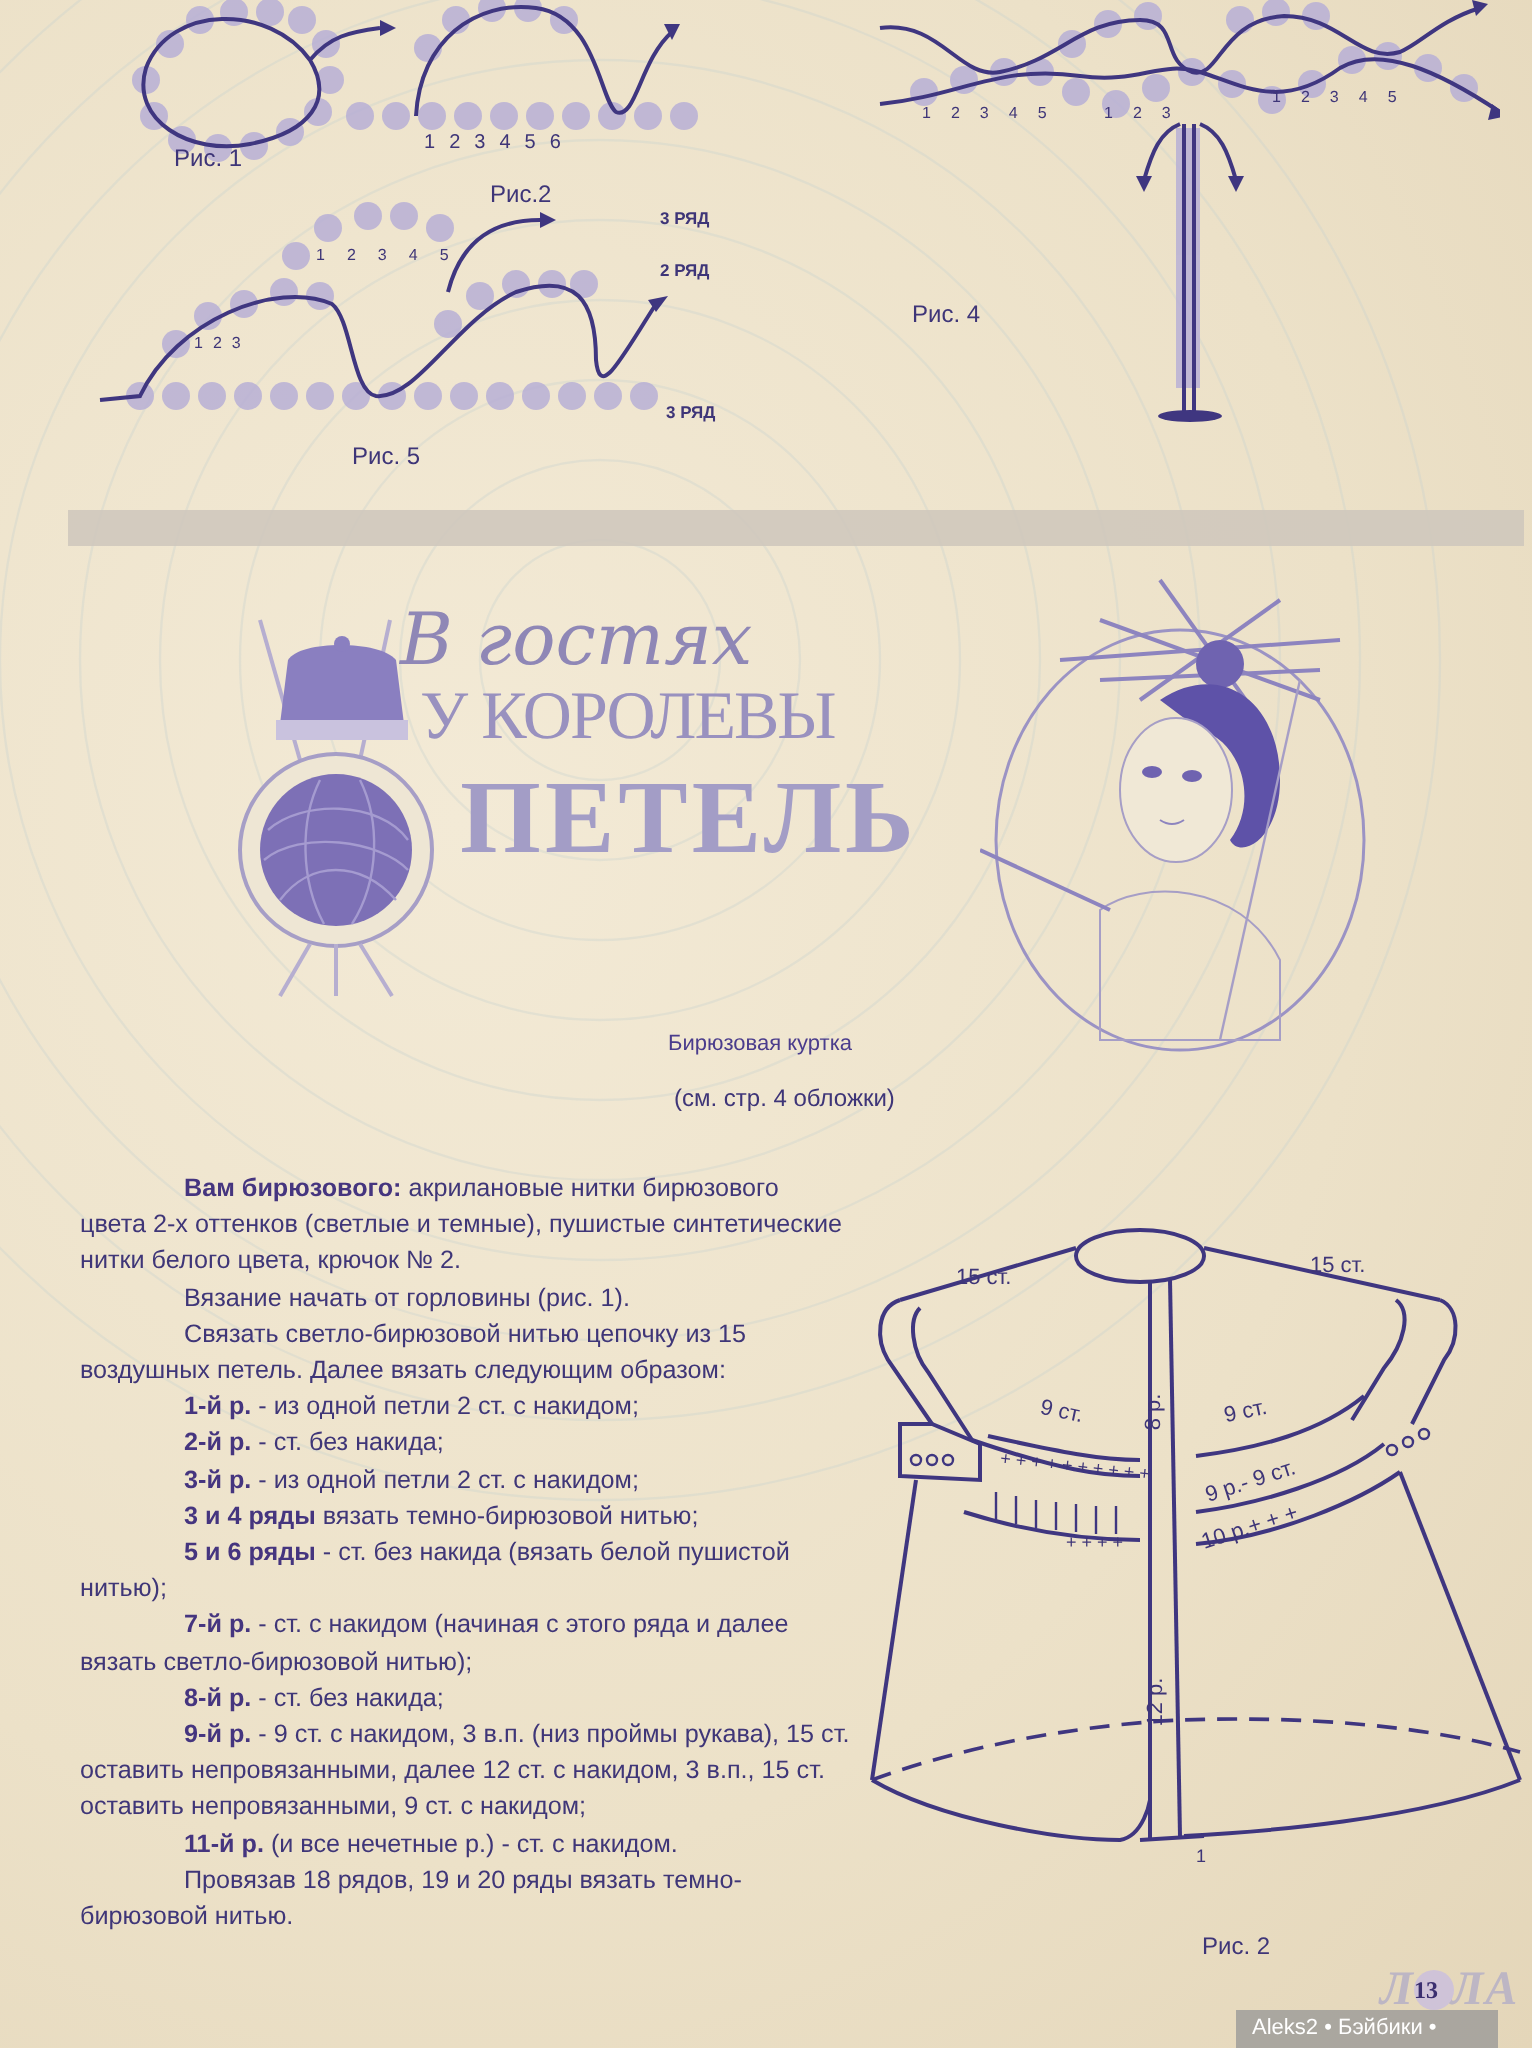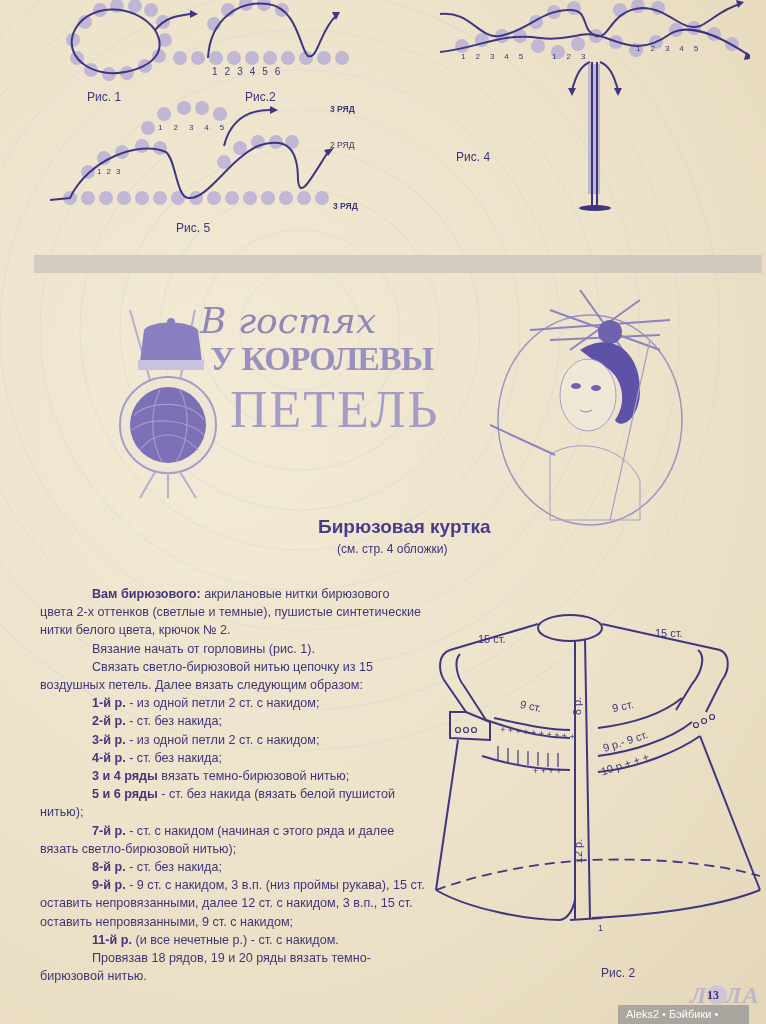--- a/index.html
+++ b/index.html
@@ -4,38 +4,38 @@
 <style>
   html,body{margin:0;padding:0;}
   body{width:766px;height:1024px;position:relative;overflow:hidden;
        background:#efe5cf;font-family:"Liberation Sans",sans-serif;color:#4a3f85;}
   .page{position:absolute;inset:0;
         background:radial-gradient(ellipse at 30% 40%, #f3ead6 0%, #ece1c8 60%, #e4d6b9 100%);}
   .watermark-rings{position:absolute;left:-150px;top:-120px;width:900px;height:900px;opacity:.35;pointer-events:none;}
   .abs{position:absolute;}
   .cap{font-size:12px;color:#3e3578;}
   .band{position:absolute;left:34px;top:255px;width:728px;height:18px;background:#cfc8bd;opacity:.9;}
-  .title{position:absolute;left:318px;top:516px;font-weight:bold;font-size:19px;color:#4a3c8c;}
+  .title{position:absolute;left:334px;top:516px;font-weight:normal;font-size:11px;color:#4a3c8c;}
   .subtitle{position:absolute;left:337px;top:542px;font-size:12px;color:#3e3578;}
   .text{position:absolute;left:40px;top:585px;width:385px;font-size:12.6px;line-height:18.2px;color:#3f3678;}
   .text p{margin:0;}
   .ind{text-indent:52px;}
   .b{font-weight:bold;color:#45357f;}
   .pnum{position:absolute;left:707px;top:985px;width:20px;height:20px;border-radius:50%;
         background:#cfc3d8;font-family:"Liberation Serif",serif;font-weight:bold;font-size:12px;
         text-align:left;line-height:20px;color:#3b2f6f;}
   .brand{position:absolute;left:690px;top:982px;font-family:"Liberation Serif",serif;font-style:italic;
          font-weight:bold;font-size:24px;color:#bdb6c4;letter-spacing:1px;}
   .credit{position:absolute;left:618px;top:1005px;width:131px;height:19px;background:rgba(150,150,150,.75);
           color:#fff;font-size:11px;line-height:19px;padding-left:8px;box-sizing:border-box;}
   .logo-script{position:absolute;left:200px;top:300px;font-family:"DejaVu Serif",serif;font-style:italic;
                font-size:36px;color:#8f87b6;text-align:right;}
-  .logo-main{position:absolute;left:210px;top:340px;font-family:"Liberation Serif",serif;font-weight:bold;
+  .logo-main{position:absolute;left:210px;top:340px;font-family:"Liberation Serif",serif;font-weight:normal;
              font-size:34px;color:#9991bf;letter-spacing:-1px;text-align:center;}
-  .logo-main2{position:absolute;left:230px;top:380px;font-family:"Liberation Serif",serif;font-weight:normal;
+  .logo-main2{position:absolute;left:230px;top:380px;font-family:"Liberation Serif",serif;font-weight:bold;
               font-size:52px;color:#a39dc6;letter-spacing:2px;}
 </style>
 </head>
 <body>
 
 <div class="page">
 
   <svg class="watermark-rings" viewBox="0 0 900 900">
     <g fill="none" stroke="#c9d3cf" stroke-width="1.2">
       <circle cx="450" cy="450" r="60"></circle>
@@ -64,21 +64,21 @@
       <circle cx="36" cy="70" r="7"></circle>
         <circle cx="54" cy="74" r="7"></circle>
         <circle cx="72" cy="73" r="7"></circle>
         <circle cx="90" cy="66" r="7"></circle>
       <circle cx="104" cy="56" r="7"></circle>
         <circle cx="110" cy="40" r="7"></circle>
     </g>
     <path d="M100,30 C80,2 30,2 18,34 C10,60 40,78 70,72 C100,66 112,50 100,30 C110,18 120,16 135,14" fill="none" stroke="#3f3680" stroke-width="2"></path>
     <polygon points="135,10 143,14 135,18" fill="#3f3680"></polygon>
   </svg>
-  <div class="abs cap" style="left:87px;top:90px">Рис. 1</div>
+  <div class="abs cap" style="left:87px;top:72px">Рис. 1</div>
 
   <svg class="abs" style="left:168px;top:0;width:190px;height:78px" viewBox="0 0 190 78">
     <g fill="#b8b0d6" opacity=".85">
       <circle cx="12" cy="58" r="7"></circle>
         <circle cx="30" cy="58" r="7"></circle>
         <circle cx="48" cy="58" r="7"></circle>
         <circle cx="66" cy="58" r="7"></circle>
       <circle cx="84" cy="58" r="7"></circle>
         <circle cx="102" cy="58" r="7"></circle>
         <circle cx="120" cy="58" r="7"></circle>
@@ -131,21 +131,21 @@
         <circle cx="210" cy="42" r="7"></circle>
         <circle cx="228" cy="42" r="7"></circle>
         <circle cx="244" cy="42" r="7"></circle>
     </g>
     <path d="M2,100 L22,98 C40,60 90,40 118,52 C128,60 128,96 140,98 C160,100 180,60 210,46 C240,36 250,50 250,80 C252,100 262,80 280,52" fill="none" stroke="#3f3680" stroke-width="2"></path>
     <path d="M176,46 C180,30 190,10 222,10" fill="none" stroke="#3f3680" stroke-width="2"></path>
     <polygon points="222,6 230,10 222,14" fill="#3f3680"></polygon>
     <polygon points="276,50 286,48 280,56" fill="#3f3680"></polygon>
   </svg>
   <div class="abs" style="left:330px;top:104px;font-size:8.5px;font-weight:bold;color:#3e3578">3 РЯД</div>
-  <div class="abs" style="left:330px;top:140px;font-size:8.5px;font-weight:normal;color:#3e3578">2 РЯД</div>
+  <div class="abs" style="left:330px;top:130px;font-size:8.5px;font-weight:bold;color:#3e3578">2 РЯД</div>
   <div class="abs" style="left:333px;top:201px;font-size:8.5px;font-weight:bold;color:#3e3578">3 РЯД</div>
   <div class="abs" style="left:97px;top:167px;font-size:8px;color:#3e3578;letter-spacing:5px">
     <span>1</span><span>2</span><span>3</span>
   </div>
   <div class="abs" style="left:158px;top:123px;font-size:8px;color:#3e3578;letter-spacing:11px">
     <span>1</span><span>2</span><span>3</span><span>4</span><span>5</span>
   </div>
   <div class="abs cap" style="left:176px;top:221px">Рис. 5</div>
 
   <svg class="abs" style="left:420px;top:0;width:330px;height:215px" viewBox="0 0 330 215">
@@ -244,21 +244,20 @@
   <div class="title">Бирюзовая куртка</div>
   <div class="subtitle">(см. стр. 4 обложки)</div>
 
   <div class="text">
     <p class="ind"><span class="b">Вам бирюзового:</span><span> акрилановые нитки бирюзового цвета 2-х оттенков (светлые и темные), пушистые синтетические нитки белого цвета, крючок № 2.</span></p>
     <p class="ind">Вязание начать от горловины (рис. 1).</p>
     <p class="ind">Связать светло-бирюзовой нитью цепочку из 15 воздушных петель. Далее вязать следующим образом:</p>
     <p class="ind"><span class="b">1-й р.</span><span> - из одной петли 2 ст. с накидом;</span></p>
     <p class="ind"><span class="b">2-й р.</span><span> - ст. без накида;</span></p>
     <p class="ind"><span class="b">3-й р.</span><span> - из одной петли 2 ст. с накидом;</span></p>
-    <p class="ind"><span class="b">4-й р.</span><span> - ст. без накида;</span></p>
     <p class="ind"><span class="b">3 и 4 ряды</span><span> вязать темно-бирюзовой нитью;</span></p>
     <p class="ind"><span class="b">5 и 6 ряды</span><span> - ст. без накида (вязать белой пушистой нитью);</span></p>
     <p class="ind"><span class="b">7-й р.</span><span> - ст. с накидом (начиная с этого ряда и далее вязать светло-бирюзовой нитью);</span></p>
     <p class="ind"><span class="b">8-й р.</span><span> - ст. без накида;</span></p>
     <p class="ind"><span class="b">9-й р.</span><span> - 9 ст. с накидом, 3 в.п. (низ проймы рукава), 15 ст. оставить непровязанными, далее 12 ст. с накидом, 3 в.п., 15 ст. оставить непровязанными, 9 ст. с накидом;</span></p>
     <p class="ind"><span class="b">11-й р.</span><span> (и все нечетные р.) - ст. с накидом.</span></p>
     <p class="ind">Провязав 18 рядов, 19 и 20 ряды вязать темно-бирюзовой нитью.</p>
   </div>
 
   <svg class="abs" style="left:430px;top:600px;width:336px;height:340px" viewBox="0 0 336 340">

